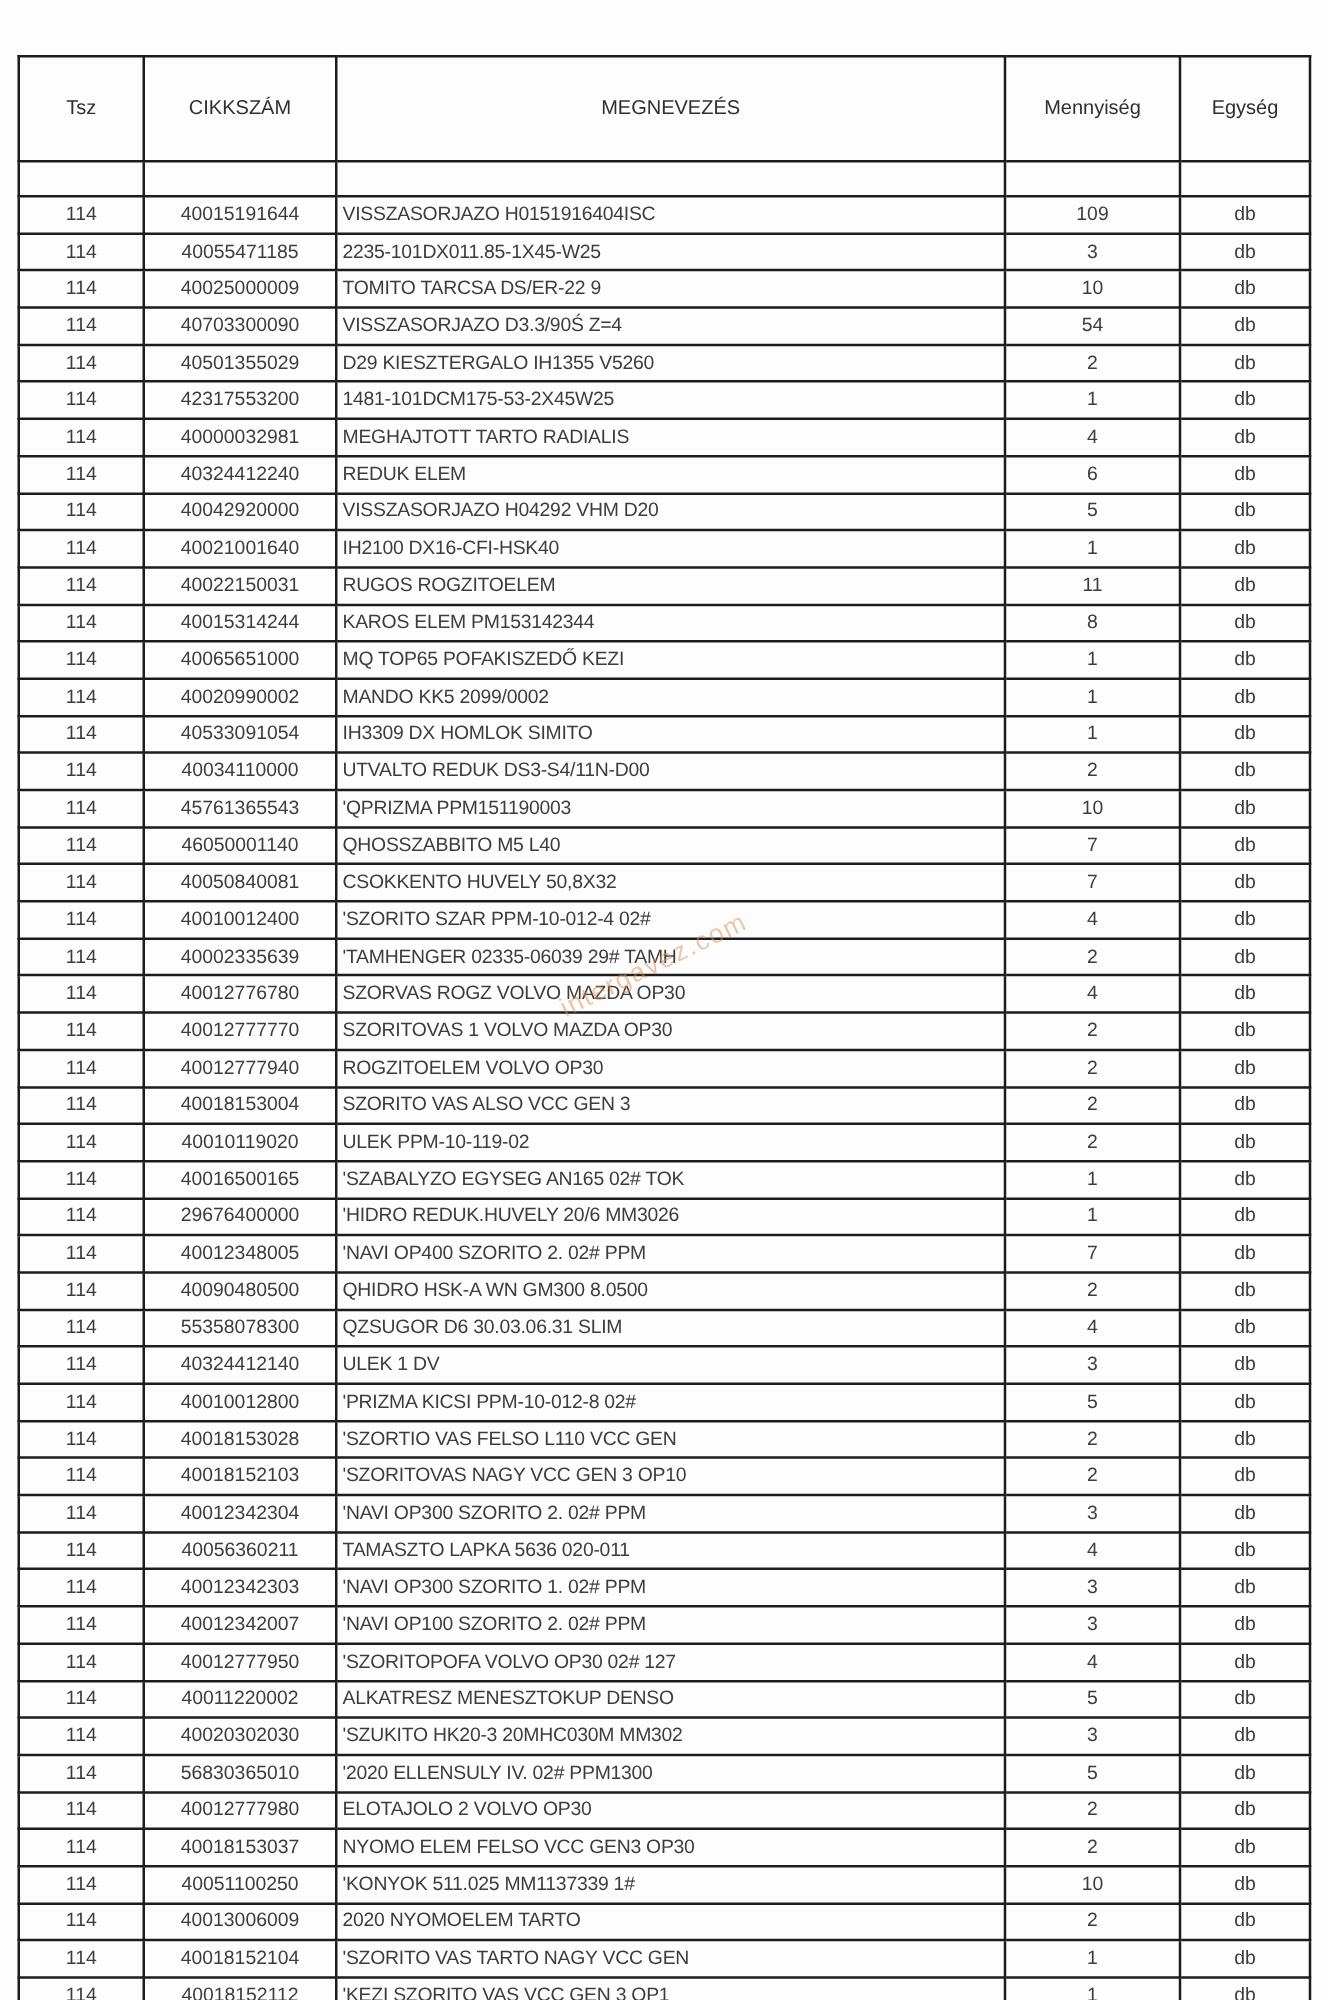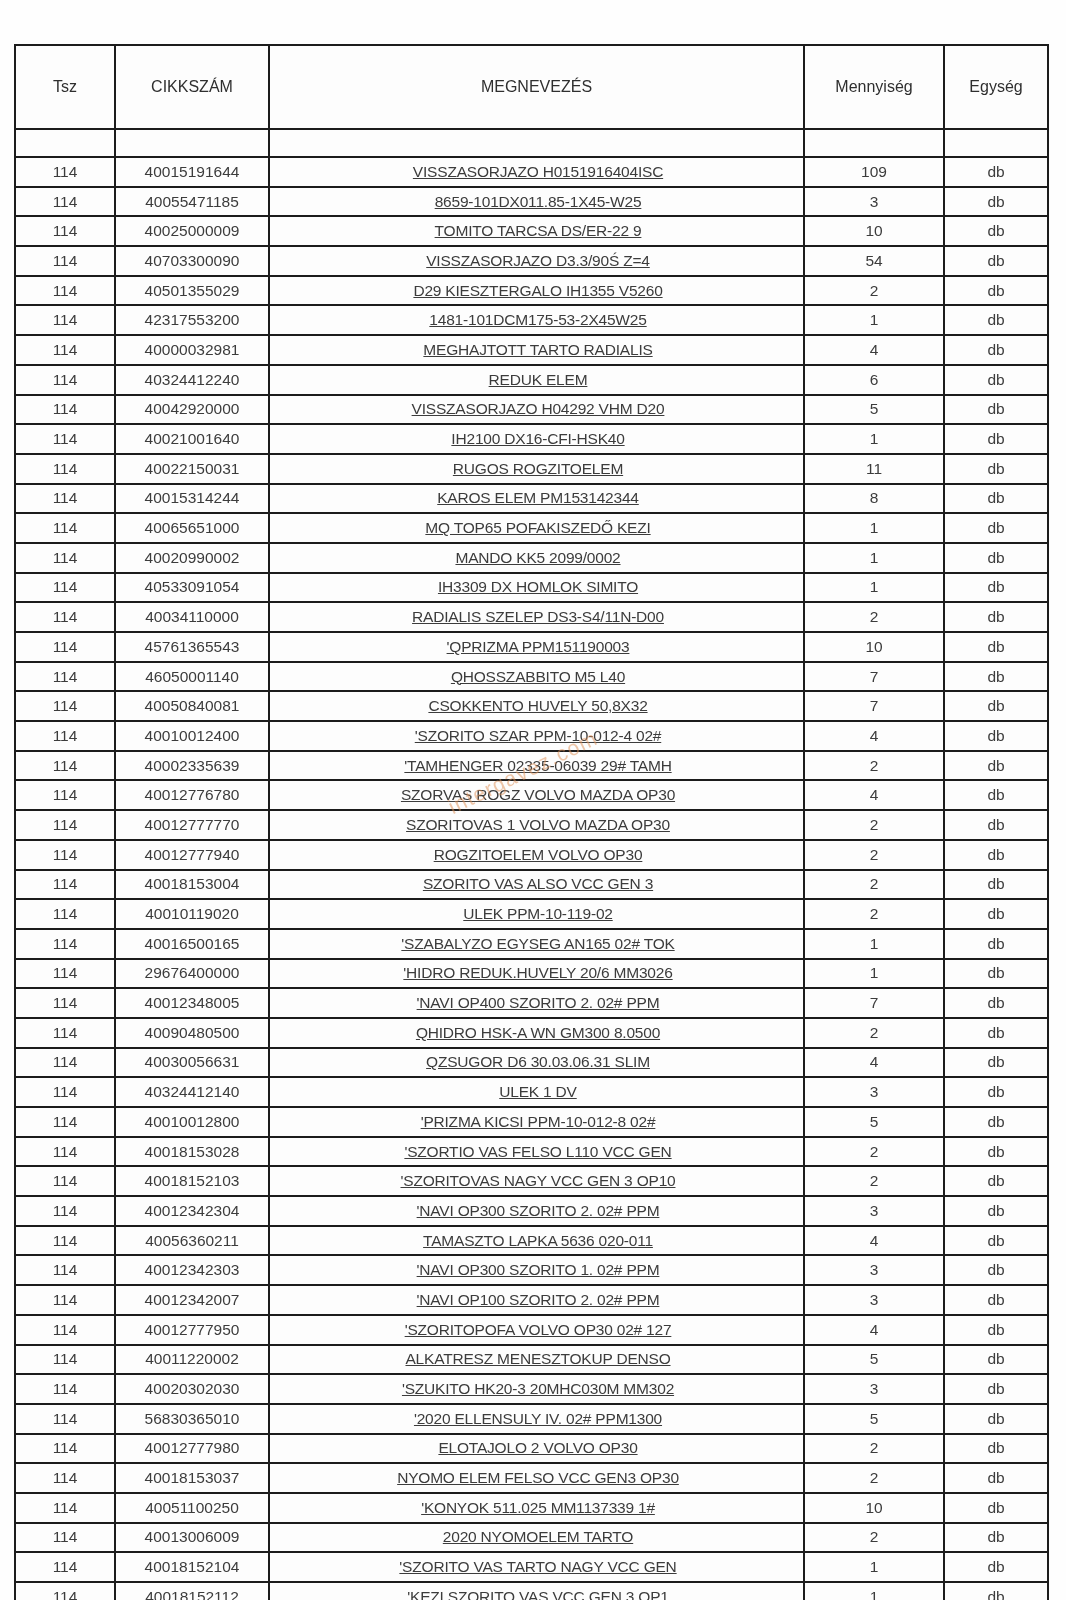--- a/index.html
+++ b/index.html
@@ -44,24 +44,23 @@
   }
   tbody.data td {
     height: 25.7px;
     font-size: 15.5px;
     text-align: center;
     vertical-align: middle;
     background: #fdfdfd;
     color: #3c3c3c;
   }
   tbody.data td.name {
-    text-align: center;
+    text-align: left;
     padding-left: 4px;
     letter-spacing: -0.2px;
-    text-decoration: underline;
   }
   .watermark {
     position: absolute;
     left: 455px;
     top: 795px;
     transform: rotate(-26deg);
     transform-origin: left bottom;
     font-size: 21px;
     letter-spacing: 1.5px;
     color: rgba(222, 142, 84, 0.55);
@@ -101,21 +100,21 @@
         <tr>
           <td>114</td>
           <td>40015191644</td>
           <td class="name">VISSZASORJAZO H0151916404ISC</td>
           <td>109</td>
           <td>db</td>
         </tr>
         <tr>
           <td>114</td>
           <td>40055471185</td>
-          <td class="name">8659-101DX011.85-1X45-W25</td>
+          <td class="name">2235-101DX011.85-1X45-W25</td>
           <td>3</td>
           <td>db</td>
         </tr>
         <tr>
           <td>114</td>
           <td>40025000009</td>
           <td class="name">TOMITO TARCSA DS/ER-22 9</td>
           <td>10</td>
           <td>db</td>
         </tr>
@@ -199,21 +198,21 @@
         <tr>
           <td>114</td>
           <td>40533091054</td>
           <td class="name">IH3309 DX HOMLOK SIMITO</td>
           <td>1</td>
           <td>db</td>
         </tr>
         <tr>
           <td>114</td>
           <td>40034110000</td>
-          <td class="name">RADIALIS SZELEP DS3-S4/11N-D00</td>
+          <td class="name">UTVALTO REDUK DS3-S4/11N-D00</td>
           <td>2</td>
           <td>db</td>
         </tr>
         <tr>
           <td>114</td>
           <td>45761365543</td>
           <td class="name">'QPRIZMA PPM151190003</td>
           <td>10</td>
           <td>db</td>
         </tr>
@@ -303,21 +302,21 @@
         </tr>
         <tr>
           <td>114</td>
           <td>40090480500</td>
           <td class="name">QHIDRO HSK-A WN GM300 8.0500</td>
           <td>2</td>
           <td>db</td>
         </tr>
         <tr>
           <td>114</td>
-          <td>40030056631</td>
+          <td>55358078300</td>
           <td class="name">QZSUGOR D6 30.03.06.31 SLIM</td>
           <td>4</td>
           <td>db</td>
         </tr>
         <tr>
           <td>114</td>
           <td>40324412140</td>
           <td class="name">ULEK 1 DV</td>
           <td>3</td>
           <td>db</td>

